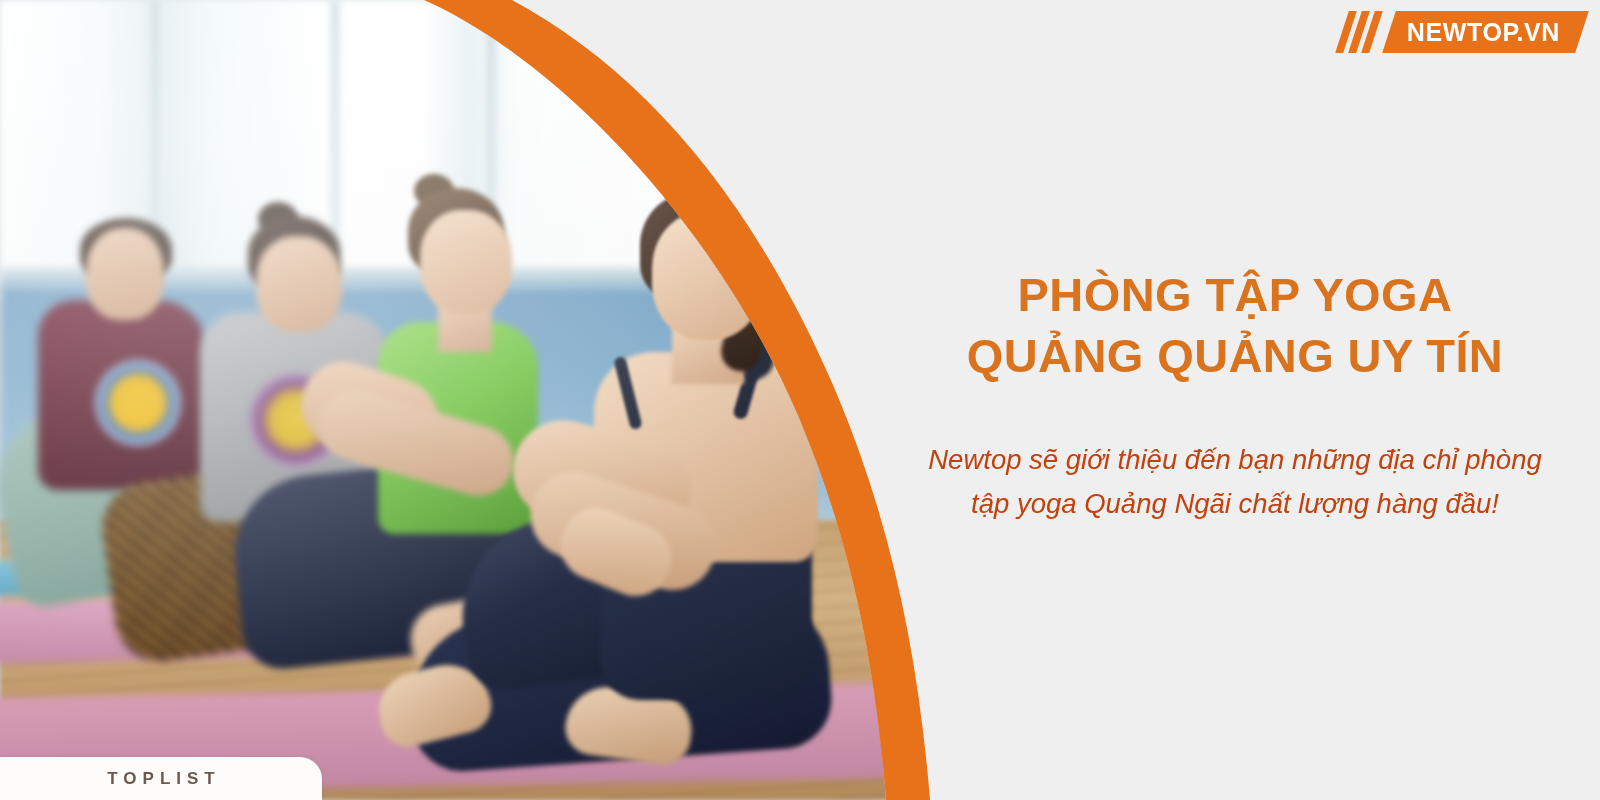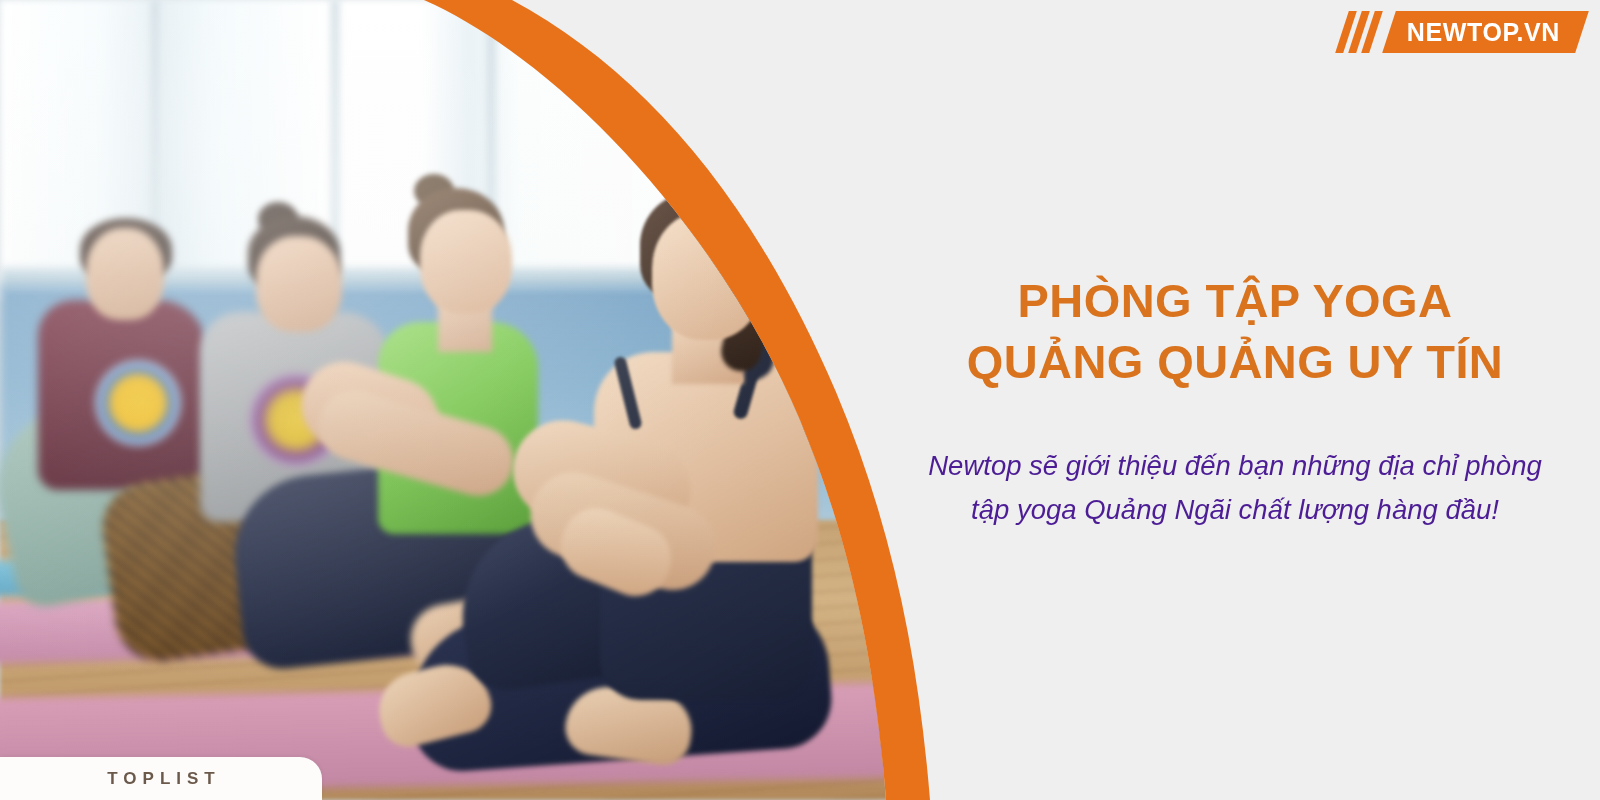--- a/index.html
+++ b/index.html
@@ -187,21 +187,21 @@
     position: absolute;
     left: 0; top: 0;
     width: 1000px; height: 800px;
     pointer-events: none;
   }
 
   
   .right-col {
     position: absolute;
     left: 905px;
-    top: 18px;
+    top: 12px;
     width: 695px;
     height: 708px;
   }
   .headline {
     position: absolute;
     left: 0;
     top: 222px;
     width: 660px;
     text-align: center;
     font-size: 47px;
@@ -213,21 +213,21 @@
   .headline .hl-line { display: block; white-space: nowrap; }
   .subtitle {
     position: absolute;
     left: 20px;
     top: 398px;
     width: 620px;
     text-align: center;
     font-size: 27.5px;
     line-height: 1.62;
     font-style: italic;
-    color: #4c1d95;
+    color: #c2410c;
   }
 
   
   .logo {
     position: absolute;
     right: 18px;
     top: 11px;
     height: 42px;
     display: flex;
     align-items: stretch;

